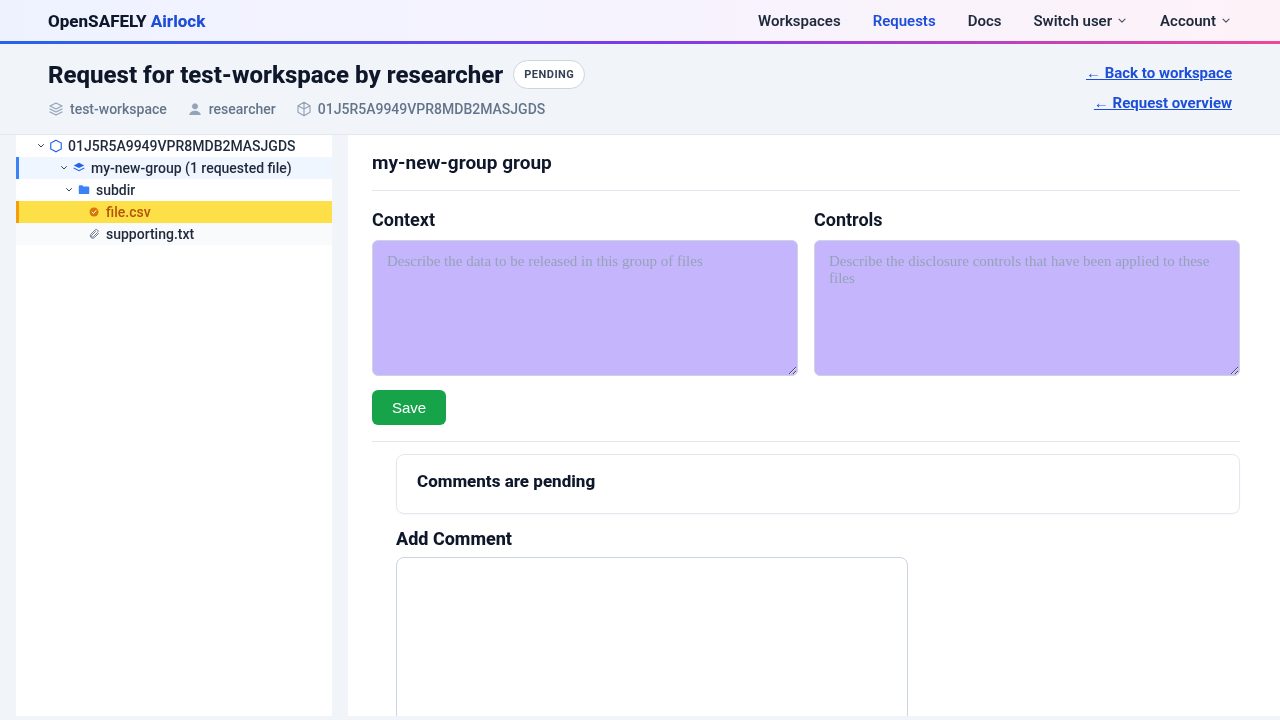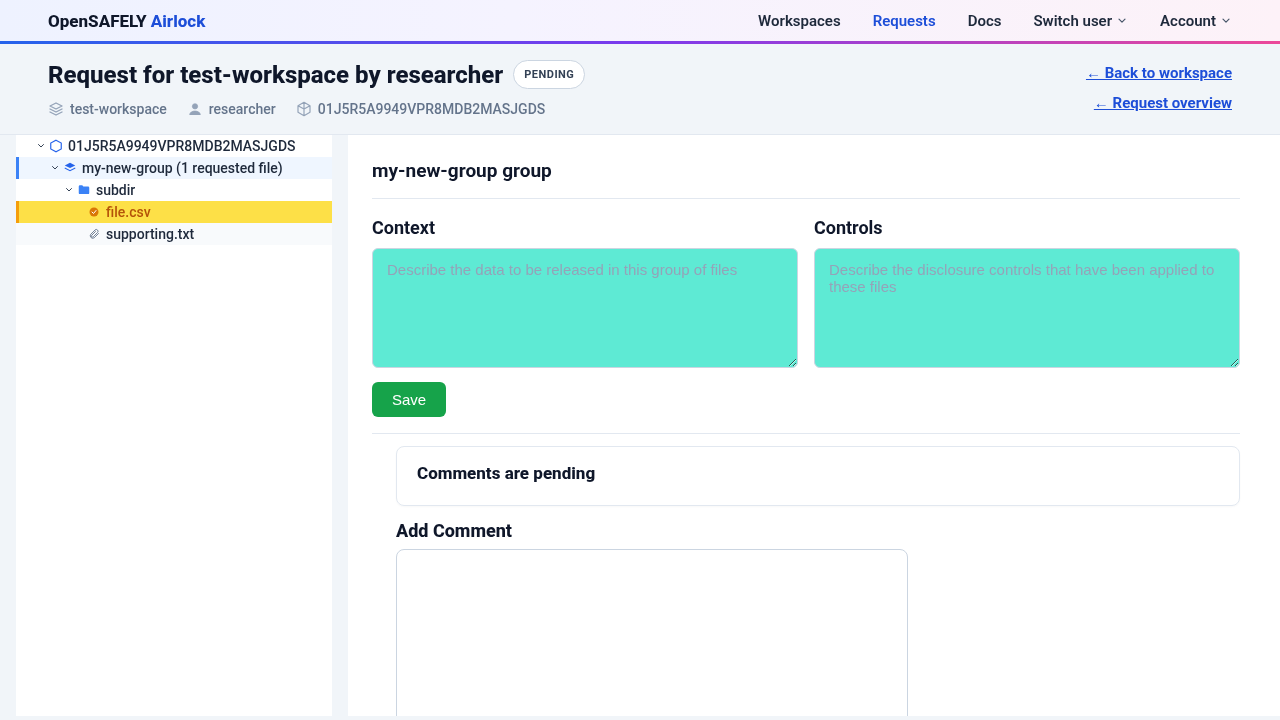--- a/index.html
+++ b/index.html
@@ -90,21 +90,21 @@
   .tree-row{
     display:flex;align-items:center;
     height:22px;
     padding-right:8px;
     position:relative;
     white-space:nowrap;
   }
   .tree-row .caret{width:14px;text-align:center;color:var(--slate-700);}
   .tree-row .icon{width:16px;display:flex;align-items:center;justify-content:center;margin-right:4px;}
   .tree-row.depth0{padding-left:18px;}
-  .tree-row.depth1{padding-left:32px;}
+  .tree-row.depth1{padding-left:41px;}
   .tree-row.depth2{padding-left:46px;}
   .tree-row.depth3{padding-left:70px;}
   .tree-row.selected{
     background:#eff6ff;
   }
   .tree-row.selected::before{
     content:"";position:absolute;left:0;top:0;bottom:0;width:3px;background:var(--blue-500);
   }
   .tree-row.file-csv{
     background:#fde047;
@@ -116,40 +116,40 @@
   .tree-row.file-txt{background:#f8fafc;}
   .tree .label{font-weight:500;}
 
   
   .main{
     flex:1;
     background:#fff;
     margin-left:16px;
     height:100%;
     overflow:hidden;
-    padding:24px 40px 0 24px;
+    padding:16px 40px 0 24px;
   }
   .group-header{
     font-size:19px;font-weight:700;color:var(--slate-900);
     padding-bottom:16px;
     margin-bottom:18px;
     border-bottom:1px solid var(--slate-200);
   }
   .form-row{display:flex;gap:16px;}
   .form-col{flex:1;display:flex;flex-direction:column;}
   .form-label{font-size:18px;font-weight:700;color:var(--slate-900);margin-bottom:10px;}
   textarea.big{
     width:100%;
-    height:120px;
+    height:136px;
     resize:vertical;
     border:1px solid var(--slate-300);
     border-radius:6px;
-    background:#5eead4;
+    background:#c4b5fd;
     padding:12px 14px;
-    font-family:Liberation Sans, sans-serif;
+    font-family:Liberation Serif, serif;
     font-size:15px;
     color:var(--slate-700);
   }
   textarea.big::placeholder{color:var(--slate-400);}
   .save-btn{
     margin-top:14px;
     align-self:flex-start;
     background:var(--green-600);
     color:#fff;border:none;border-radius:6px;
     font-size:15px;font-weight:500;

